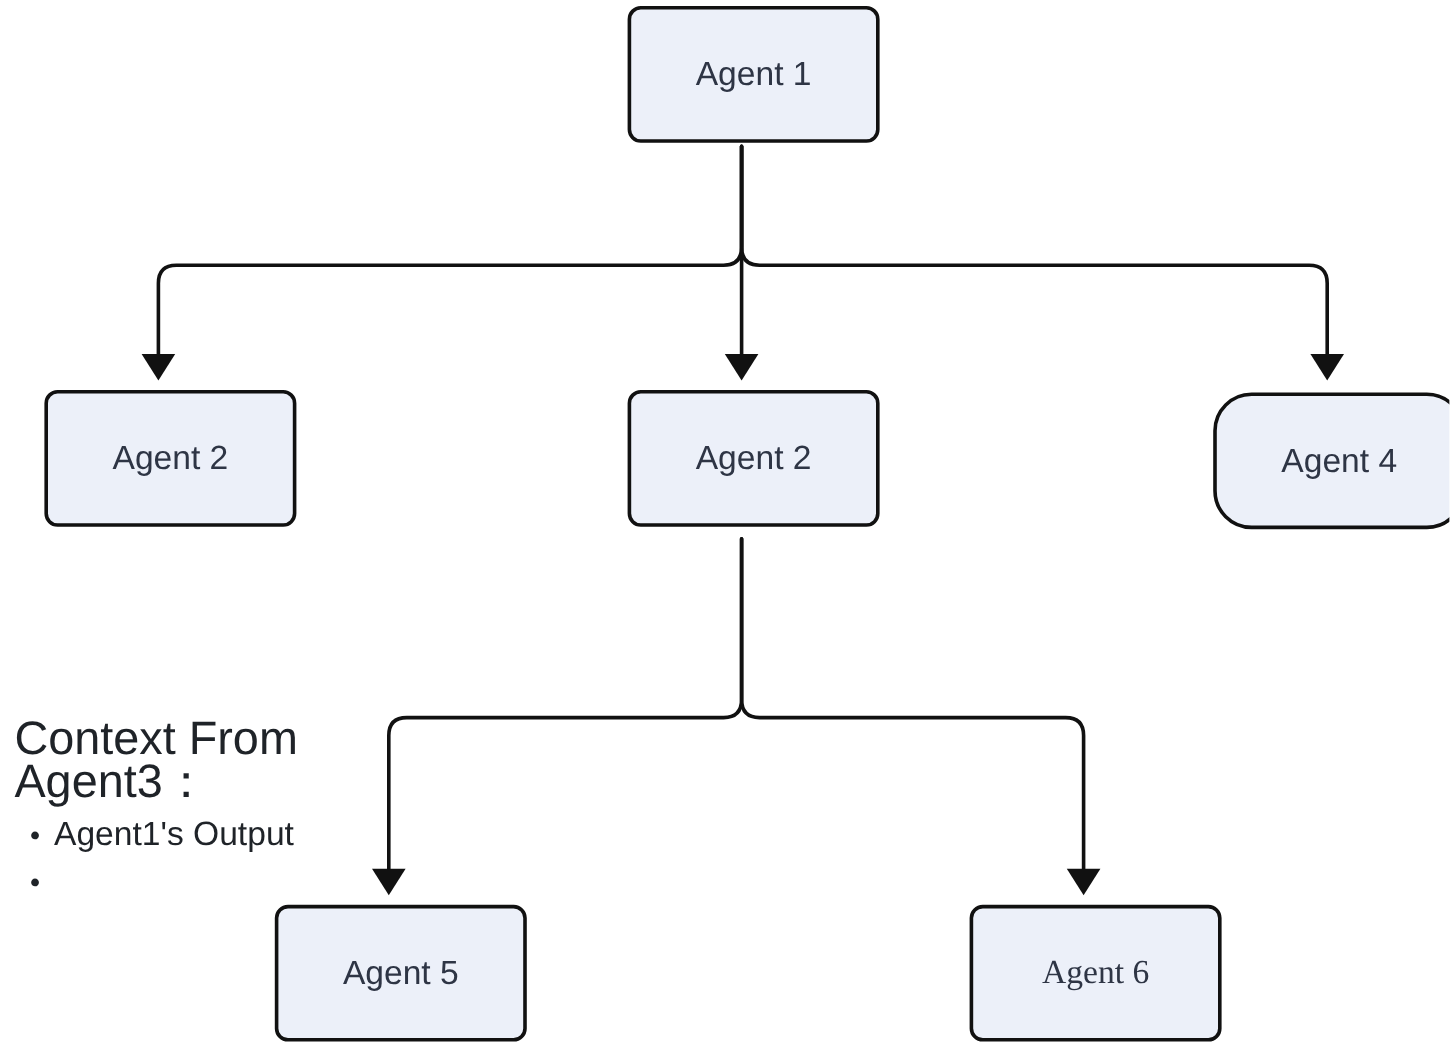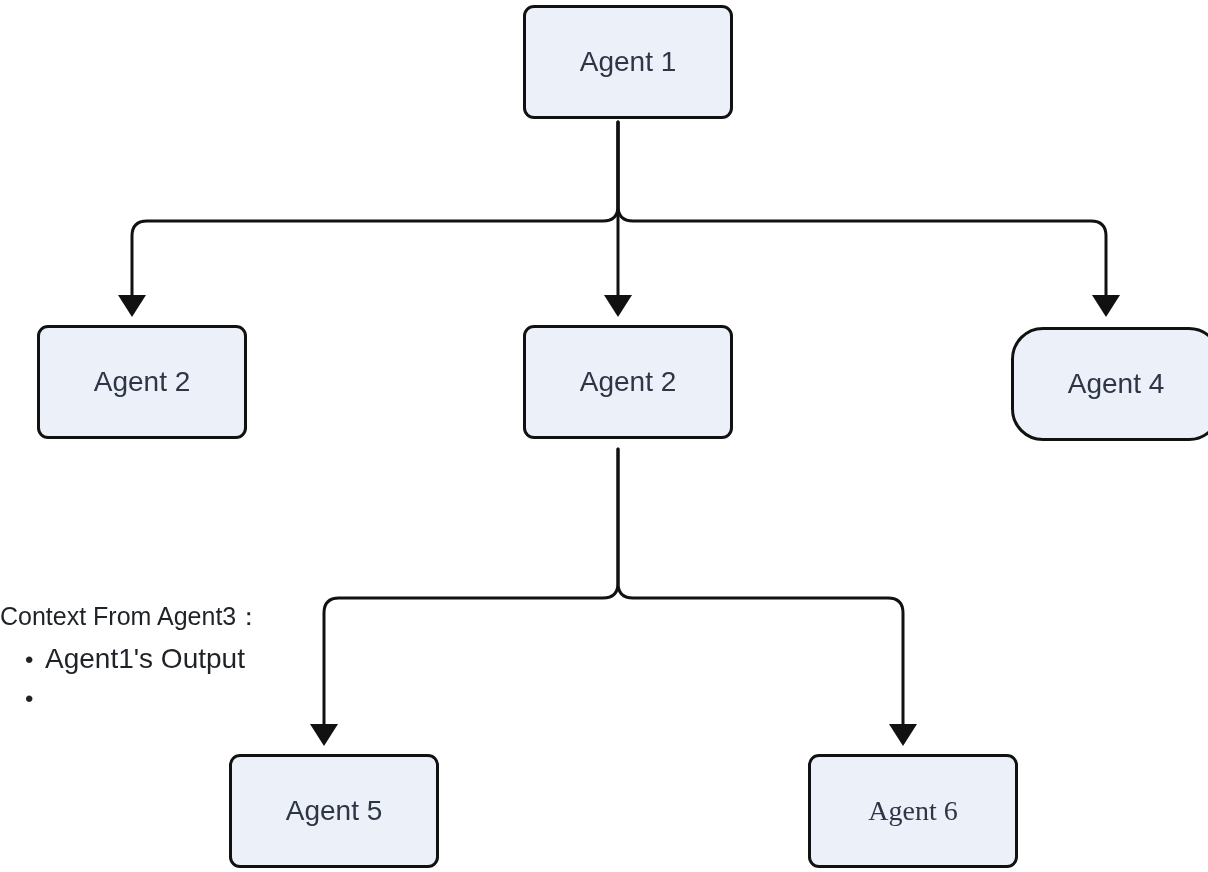--- a/index.html
+++ b/index.html
@@ -54,24 +54,25 @@
   .node-agent6 { left: 808px; top: 754px; font-family: Liberation Serif, serif; }
 
   .annotation {
     position: absolute;
     left: 0px;
     top: 598px;
     width: 340px;
     color: var(--annotation_text, #1F2328);
   }
   .annotation-title {
-    font-size: 25px;
+    font-size: 39px;
     line-height: 36px;
     margin: 0;
     font-weight: normal;
+    padding-left: 12px;
   }
   .annotation-list {
     list-style: none;
     margin: 5px 0 0 0;
     padding: 0;
   }
   .annotation-item {
     font-size: 28px;
     line-height: 39px;
     display: flex;

